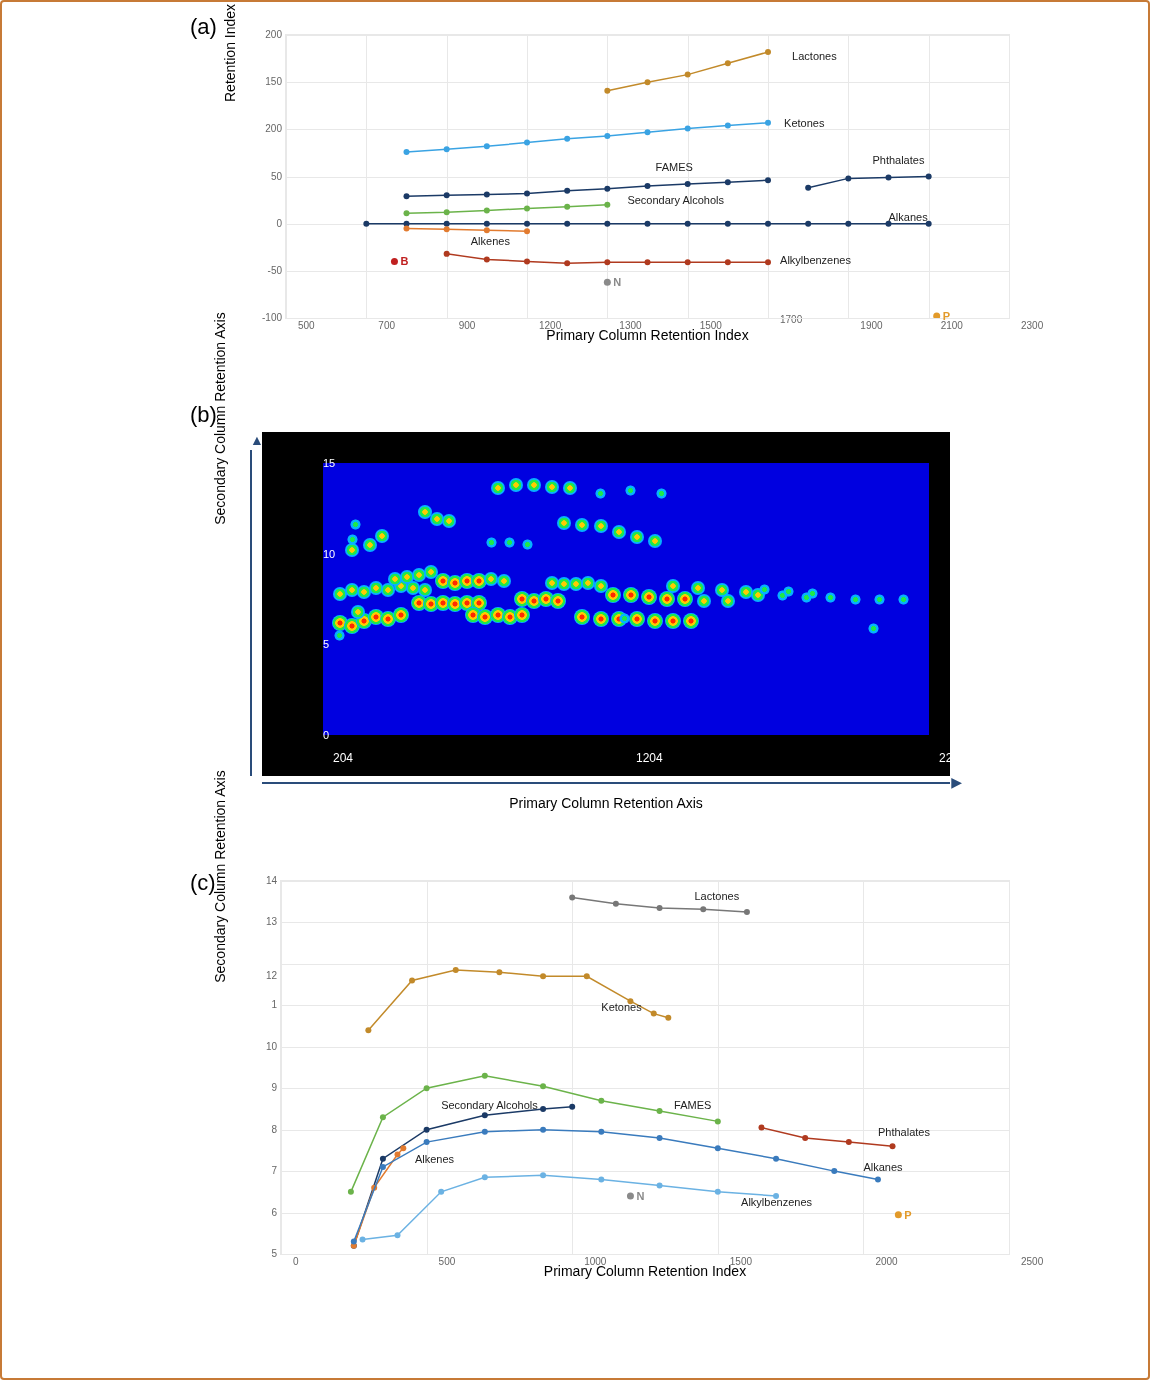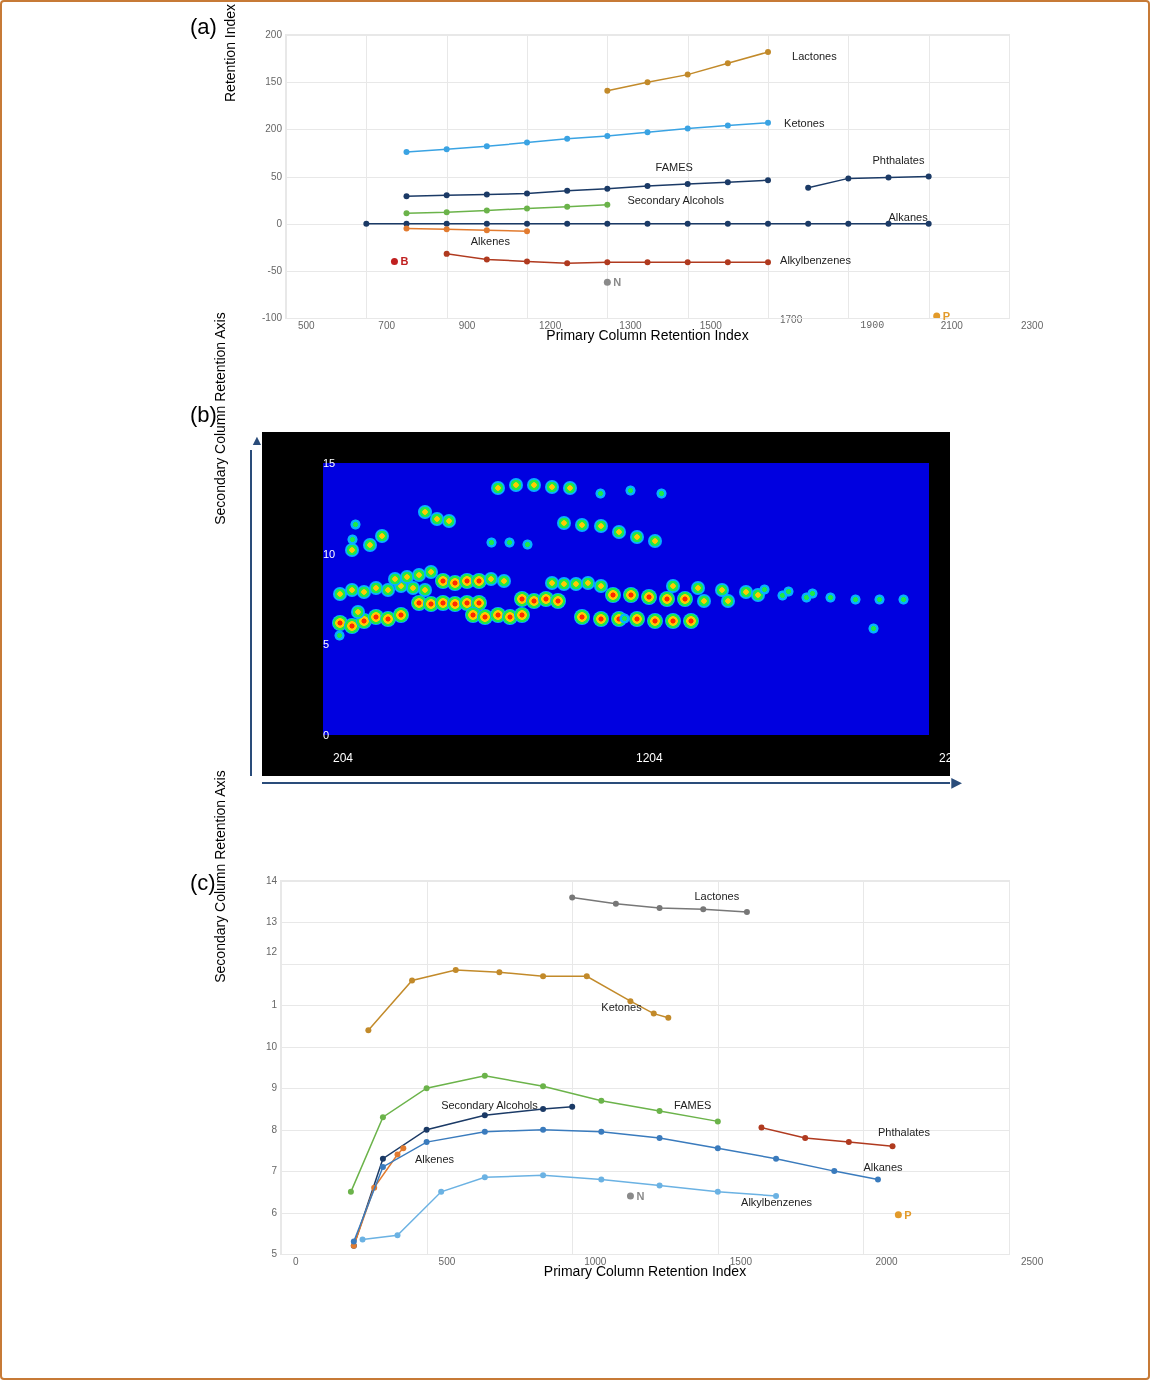--- a/index.html
+++ b/index.html
@@ -42,21 +42,21 @@
           <div class="tick" style="left: 148.667px; top: 285px;">900</div>
           <div class="grid-line" style="left: 241px; top: 0px; width: 1px; height: 283px;"></div>
           <div class="tick" style="left: 229px; top: 285px;">1200</div>
           <div class="grid-line" style="left: 321.333px; top: 0px; width: 1px; height: 283px;"></div>
           <div class="tick" style="left: 309.333px; top: 285px;">1300</div>
           <div class="grid-line" style="left: 401.667px; top: 0px; width: 1px; height: 283px;"></div>
           <div class="tick" style="left: 389.667px; top: 285px;">1500</div>
           <div class="grid-line" style="left: 482px; top: 0px; width: 1px; height: 283px;"></div>
           <div class="tick" style="left: 470px; top: 279px;">1700</div>
           <div class="grid-line" style="left: 562.333px; top: 0px; width: 1px; height: 283px;"></div>
-          <div class="tick" style="left: 550.333px; top: 285px; font-family: Liberation Mono, monospace;">1900</div>
+          <div class="tick" style="left: 550.333px; top: 285px;">1900</div>
           <div class="grid-line" style="left: 642.667px; top: 0px; width: 1px; height: 283px;"></div>
           <div class="tick" style="left: 630.667px; top: 285px;">2100</div>
           <div class="grid-line" style="left: 723px; top: 0px; width: 1px; height: 283px;"></div>
           <div class="tick" style="left: 711px; top: 285px;">2300</div>
           <div class="grid-line" style="top: 283px; left: 0px; height: 1px; width: 723px;"></div>
           <div class="tick" style="right: 727px; top: 277px;">-100</div>
           <div class="grid-line" style="top: 235.833px; left: 0px; height: 1px; width: 723px;"></div>
           <div class="tick" style="right: 727px; top: 229.833px; text-align: center;">-50</div>
           <div class="grid-line" style="top: 188.667px; left: 0px; height: 1px; width: 723px;"></div>
           <div class="tick" style="right: 727px; top: 182.667px;">0</div>
@@ -277,20 +277,23 @@
       <div class="tick" style="color: rgb(255, 255, 255); left: 46px; top: 318px; font-size: 12px;">204</div>
           <div class="tick" style="color: rgb(255, 255, 255); left: 349px; top: 318px; font-size: 12px;">1204</div>
           <div class="tick" style="color: rgb(255, 255, 255); left: 652px; top: 318px; font-size: 12px;">2204</div>
           <div class="tick" style="color: rgb(255, 255, 255); left: 36px; top: 296px; font-size: 11px;">0</div>
           <div class="tick" style="color: rgb(255, 255, 255); left: 36px; top: 205.333px; font-size: 11px;">5</div>
           <div class="tick" style="color: rgb(255, 255, 255); left: 36px; top: 114.667px; font-size: 11px;">10</div>
           <div class="tick" style="color: rgb(255, 255, 255); left: 36px; top: 24px; font-size: 11px;">15</div>
         </div>
       <div style="position:absolute;left:22px;right:0;bottom:28px;height:2px;background:#2a4c7a;"></div>
       <span class="axis-arrow" style="right:-12px;bottom:22px;">▶</span>
+      <div style="position:absolute;left:22px;right:0;bottom:0;text-align:center;">
+        <span class="axis-label">Primary Column Retention Axis</span>
+      </div>
     </div>
   </div>
 
   <div class="panel" style="height:450px;padding-left:170px;">
     <span class="panel-label" style="left:170px;top:0;">(c)</span>
     <div style="position:absolute;left:200px;top:10px;right:120px;bottom:40px;">
       <div style="position:absolute;left:0;top:50%;transform:rotate(-90deg) translateX(50%);transform-origin:left center;">
         <span class="axis-label">Secondary Column Retention Axis</span>
       </div>
       <div id="plotC" class="plot-box" style="position:absolute;left:60px;top:0;right:0;bottom:25px;">
@@ -314,21 +317,21 @@
           <div class="tick" style="right: 732px; top: 284.111px;">7</div>
           <div class="grid-line" style="top: 248.667px; left: 0px; height: 1px; width: 728px;"></div>
           <div class="tick" style="right: 732px; top: 242.667px;">8</div>
           <div class="grid-line" style="top: 207.222px; left: 0px; height: 1px; width: 728px;"></div>
           <div class="tick" style="right: 732px; top: 201.222px;">9</div>
           <div class="grid-line" style="top: 165.778px; left: 0px; height: 1px; width: 728px;"></div>
           <div class="tick" style="right: 732px; top: 159.778px;">10</div>
           <div class="grid-line" style="top: 124.333px; left: 0px; height: 1px; width: 728px;"></div>
           <div class="tick" style="right: 732px; top: 118.333px;">1</div>
           <div class="grid-line" style="top: 82.8889px; left: 0px; height: 1px; width: 728px;"></div>
-          <div class="tick" style="right: 732px; top: 65px;">12</div>
+          <div class="tick" style="right: 732px; top: 89px;">12</div>
           <div class="grid-line" style="top: 41.4444px; left: 0px; height: 1px; width: 728px;"></div>
           <div class="tick" style="right: 732px; top: 35.4444px;">13</div>
           <div class="grid-line" style="top: 0px; left: 0px; height: 1px; width: 728px;"></div>
           <div class="tick" style="right: 732px; top: -6px;">14</div>
           <div class="marker-label" style="left: 355.44px; top: 308.978px; color: rgb(138, 138, 138);">N</div>
           <div class="marker-label" style="left: 623.344px; top: 327.628px; color: rgb(226, 154, 42);">P</div>
           <svg width="728" height="373" style="position: absolute; left: 0px; top: 0px;">
             <path d="M291.2,16.577777777777783 L334.88,22.79444444444448 L378.56,26.938888888888926 L422.23999999999995,28.182222222222208 L465.92,31.08333333333337 " fill="none" stroke="#777" stroke-width="1.5"></path>
             <circle cx="291.2" cy="16.577777777777783" r="3" fill="#777"></circle>
             <circle cx="334.88" cy="22.79444444444448" r="3" fill="#777"></circle>

